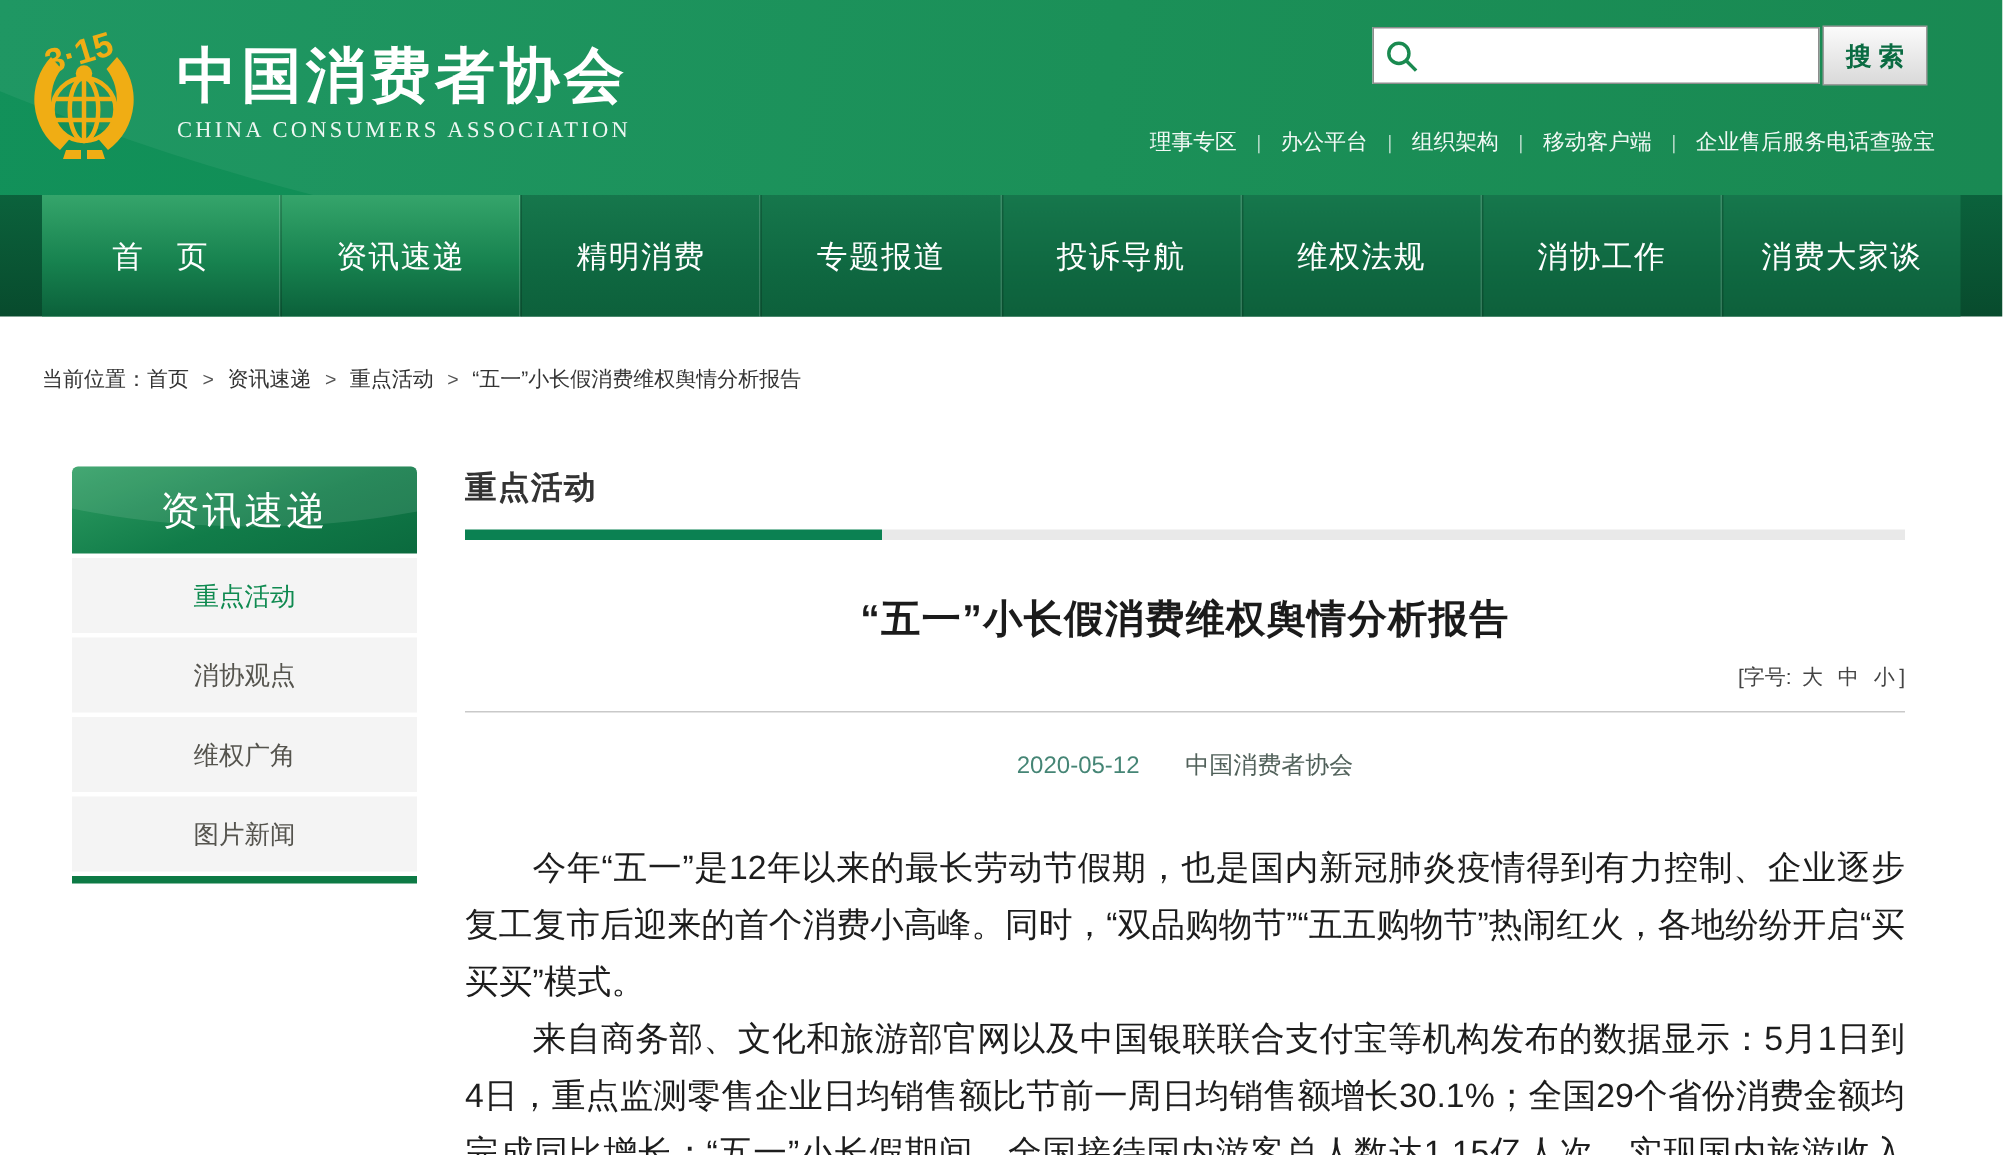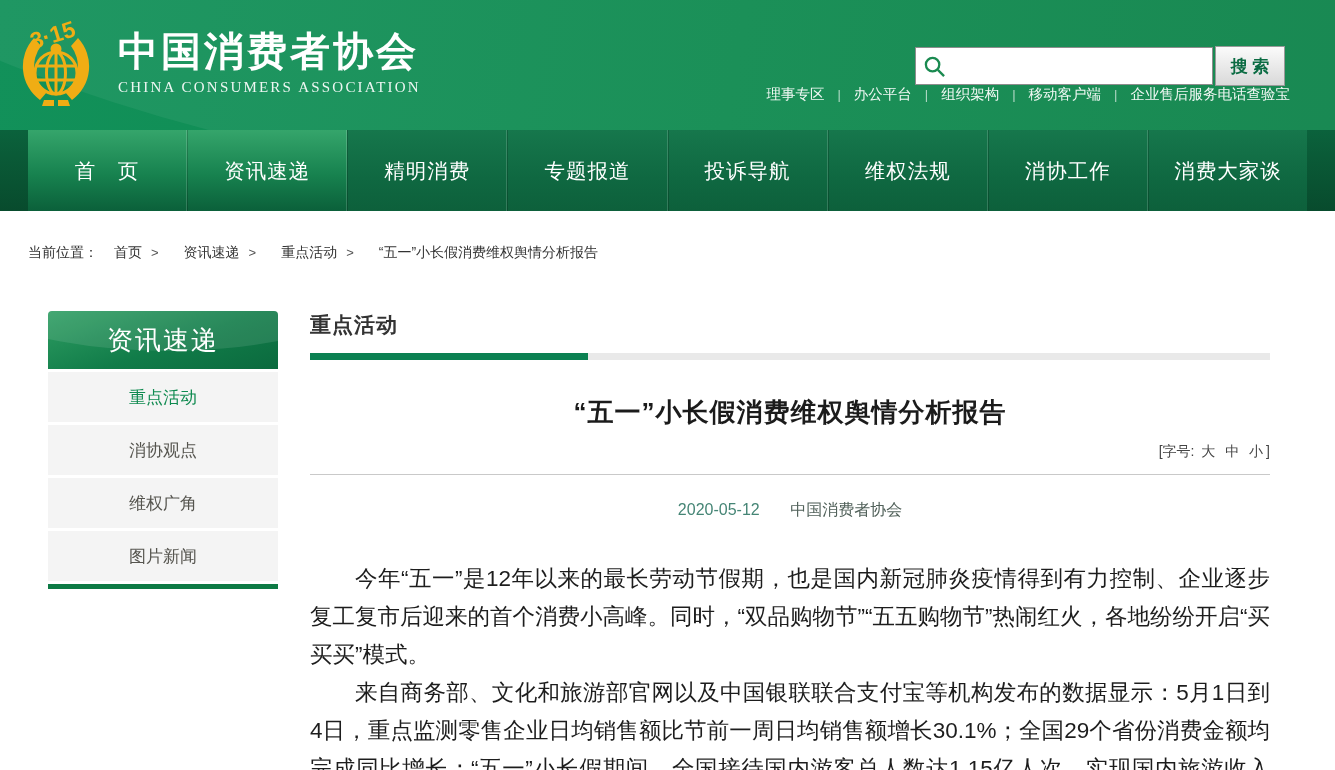--- a/index.html
+++ b/index.html
@@ -9,21 +9,21 @@
   
   .header { position:relative; height:130px; background:linear-gradient(100deg,#12915a 0%,#0e8a4f 55%,#0c8349 100%); overflow:hidden; }
   .header::before { content:""; position:absolute; left:-420px; top:-960px; width:2400px; height:1160px;
                     border-radius:50%; background:rgba(255,255,255,0.055); }
   .logo-wrap { position:absolute; left:14px; top:16px; display:flex; align-items:center; }
   .emblem { width:84px; height:92px; }
   .logo-text { margin-left:20px; }
   .logo-cn { color:#fff; font-size:40px; font-weight:bold; letter-spacing:3px; line-height:1.1; }
   .logo-en { color:rgba(255,255,255,0.92); font-size:15px; letter-spacing:2.2px; margin-top:6px;
              font-family:"Liberation Serif","DejaVu Serif",serif; }
-  .search-row { position:absolute; right:50px; top:47px; display:flex; align-items:stretch; }
+  .search-row { position:absolute; right:50px; top:18px; display:flex; align-items:stretch; }
   .search-box { position:relative; width:298px; height:38px; background:#fff; border:1px solid #8d8d8d; }
   .search-box input { position:absolute; left:36px; top:0; width:255px; height:36px; border:none; outline:none;
                       font-size:16px; color:#333; background:transparent; }
   .search-icon { position:absolute; left:7px; top:7px; width:23px; height:23px; }
   .search-btn { width:70px; height:40px; margin-left:2px; margin-top:-1px; border:1px solid #9a9a9a;
                 background:linear-gradient(#fbfbfb,#d9d9d9); color:#0a6b42; font-size:17px; font-weight:bold;
                 cursor:pointer; font-family:inherit; }
   .top-links { position:absolute; right:45px; top:85px; font-size:14.5px; color:#f2f9f5; white-space:nowrap; }
   .top-links .tlink { color:#f2f9f5; cursor:pointer; text-decoration:none;font-family:Liberation Serif, serif; }
   .top-links .sep { color:rgba(255,255,255,0.65); margin:0 13px; font-size:13px; }
@@ -35,21 +35,21 @@
   .tab { flex:1; height:100%; display:flex; align-items:center; justify-content:center;
          color:#fff; font-size:20.5px; letter-spacing:1px; cursor:pointer;
          background:linear-gradient(180deg,#16774c 0%,#0f6841 60%,#0d603b 100%);
          border-right:1px solid rgba(255,255,255,0.16); border-left:1px solid rgba(0,0,0,0.18); }
   .tab:first-child { border-left:none; }
   .tab:last-child { border-right:none; }
   .tab.active { background:linear-gradient(180deg,#35a56b 0%,#17824f 55%,#0b603a 100%); }
 
   
   .breadcrumb { margin:33px 0 0 28px; font-size:14px; color:#333; }
-  .breadcrumb .crumb { color:#333; cursor:pointer; text-decoration:none;margin-left:16px; }
+  .breadcrumb .crumb { color:#333; cursor:pointer; text-decoration:none; }
   .breadcrumb .bsep { margin:0 9px; color:#555; font-size:13px; }
 
   
   .layout { display:flex; align-items:flex-start; margin-top:49px; }
 
   
   .sidebar { width:230px; margin-left:48px; flex:none; }
   .sidebar-header { position:relative; height:58px; border-radius:4px 4px 0 0; overflow:hidden;
                     background:linear-gradient(160deg,#2f9e63 0%,#117c49 55%,#0b6a3e 100%);
                     display:flex; align-items:center; justify-content:center;

